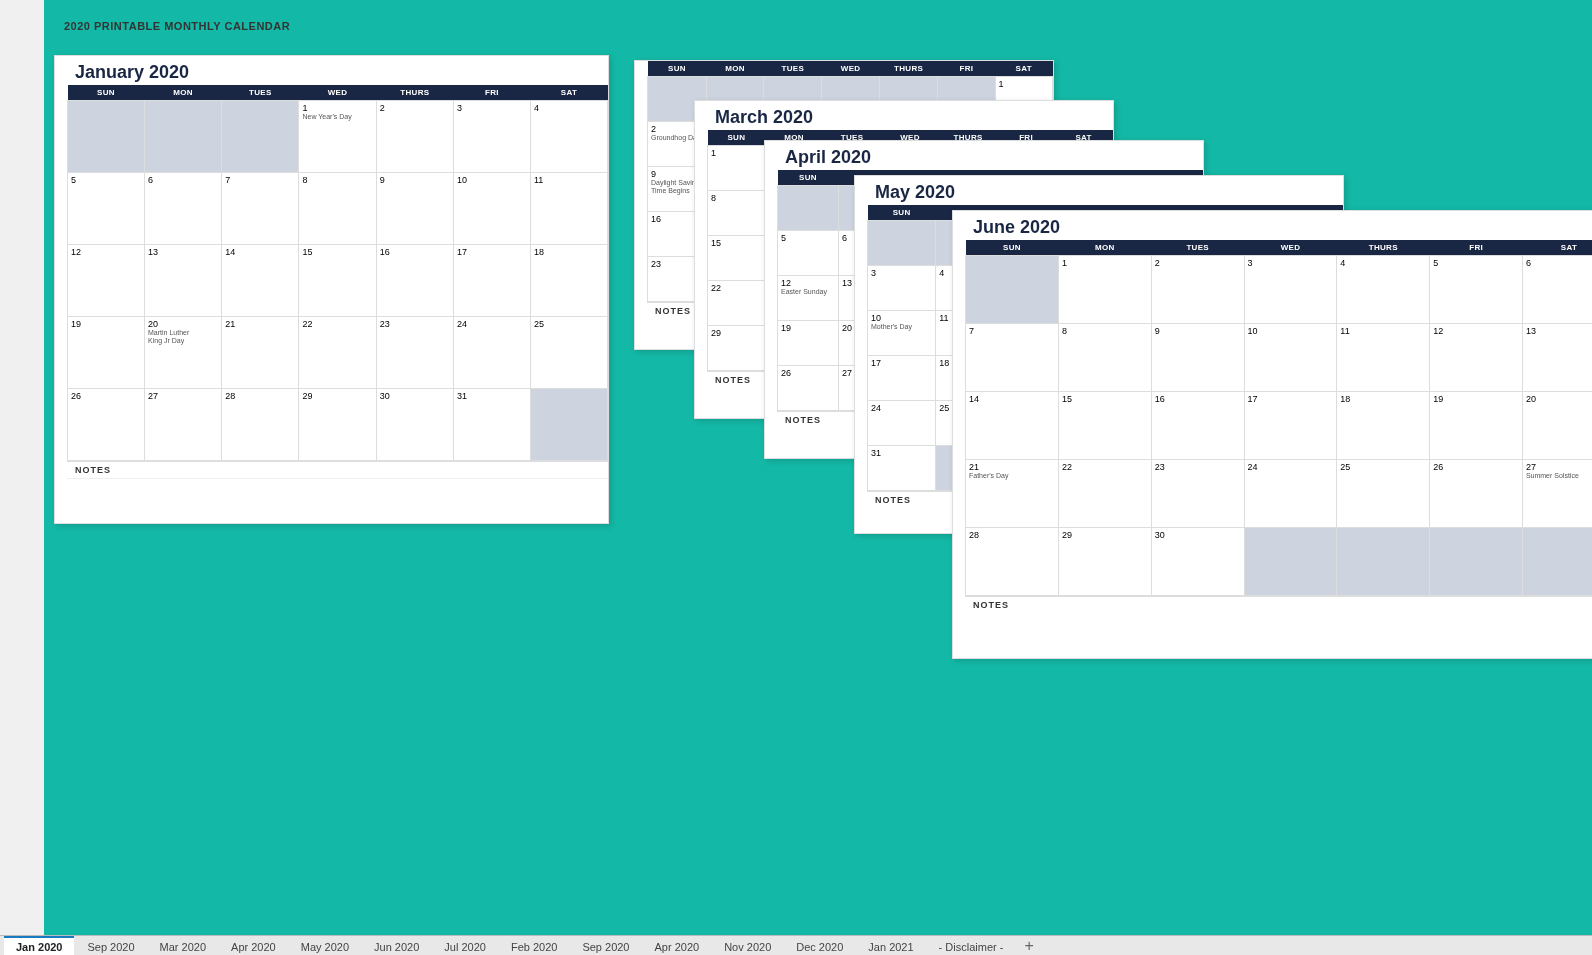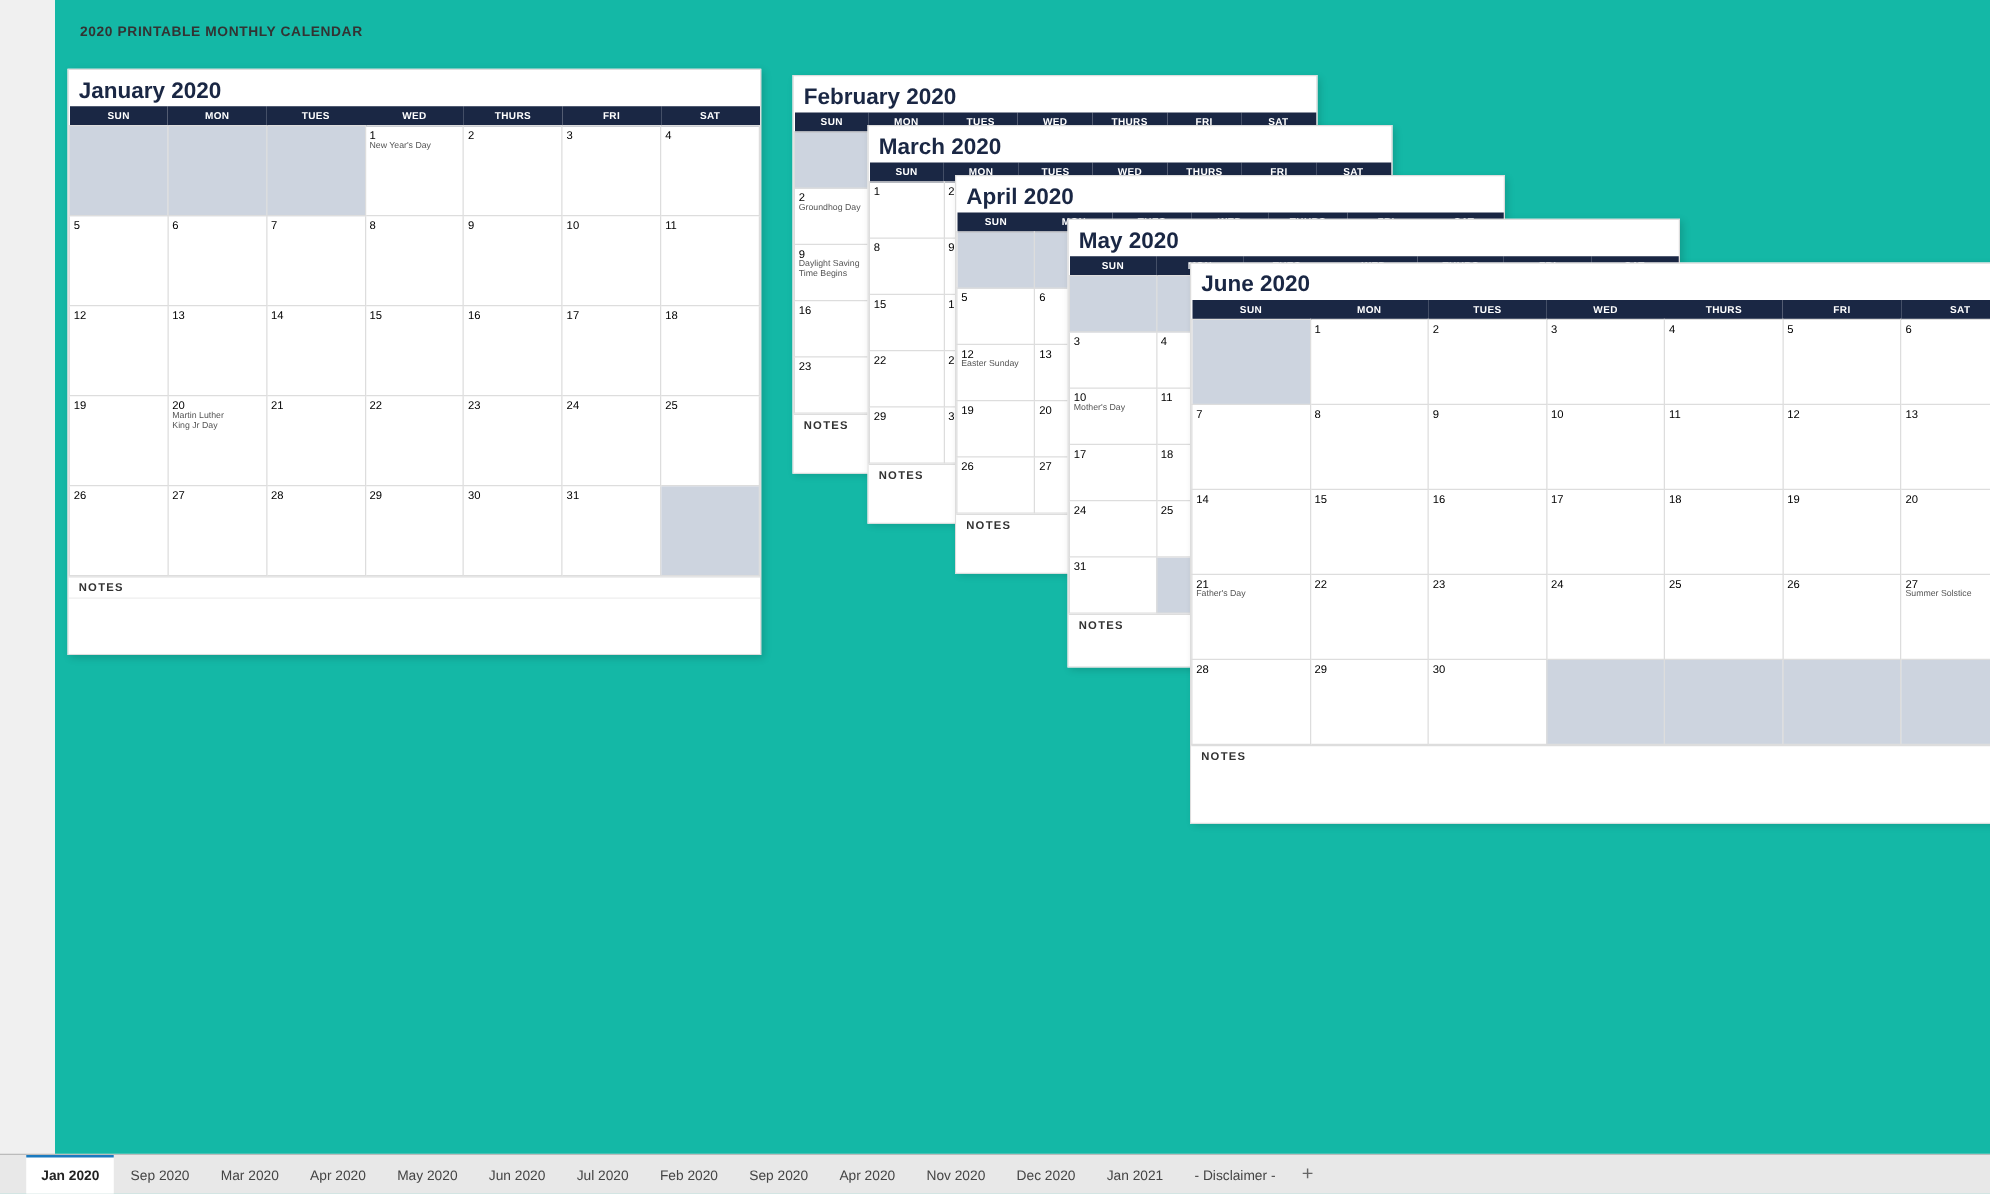--- a/index.html
+++ b/index.html
@@ -30,20 +30,21 @@
       margin-bottom: 6px;
       text-transform: uppercase;
     }
 
     
     .calendar-card {
       background: white;
       border: 1px solid #ddd;
       position: absolute;
       box-shadow: 2px 2px 6px rgba(0,0,0,0.15);
+      padding-left: 12px;
     }
 
     .cal-month-title {
       font-size: 18px;
       font-weight: bold;
       color: #1a2744;
       padding: 6px 8px 2px 8px;
     }
 
     .cal-grid {
@@ -86,26 +87,26 @@
       font-size: 9px;
       font-weight: bold;
       color: #333;
       letter-spacing: 1px;
       border-top: 1px solid #ddd;
       background: white;
     }
 
     
     .tab-bar {
-      height: 32px;
+      height: 20px;
       background: #e8e8e8;
       border-top: 1px solid #bbb;
       display: flex;
       align-items: stretch;
-      padding: 0 21px;
+      padding: 0 4px;
       gap: 1px;
     }
 
     .tab-item {
       display: flex;
       align-items: center;
       padding: 0 12px;
       font-size: 11px;
       cursor: pointer;
       border-top: 2px solid transparent;
@@ -248,21 +249,20 @@
           <td><span class="day-num">31</span></td>
           <td class="grayed"></td>
         </tr>
       </tbody>
     </table>
     <div class="notes-row">NOTES</div>
     <div style="height:45px; background:white; border-top:1px solid #eee;"></div>
   </div>
 
   <div class="calendar-card" id="cal-feb">
-    <div class="cal-month-title">February 2020</div>
     <table class="cal-grid">
       <thead>
         <tr>
           <th>SUN</th>
             <th>MON</th>
             <th>TUES</th>
             <th>WED</th>
             <th>THURS</th>
             <th>FRI</th>
             <th>SAT</th>

